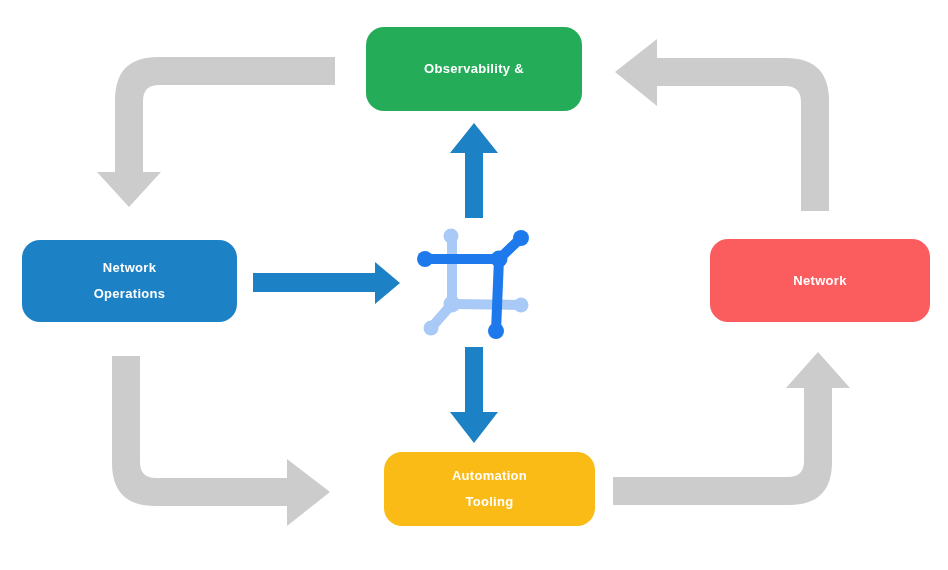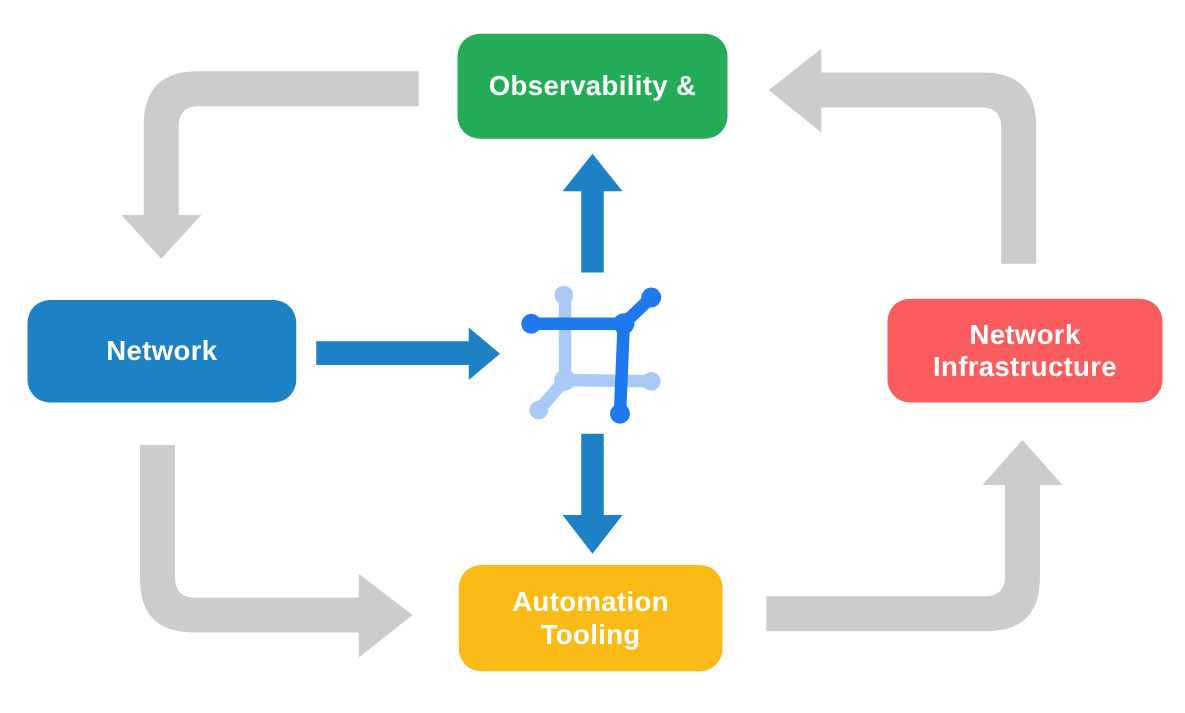--- a/index.html
+++ b/index.html
@@ -10,28 +10,28 @@
     font-family:"Liberation Sans", sans-serif;
     overflow:hidden;
   }
   .overlay{position:absolute;left:0;top:0;}
   .box{
     position:absolute;
     border-radius:18px;
     display:flex;flex-direction:column;
     align-items:center;justify-content:center;
     color:#ffffff;
-    font-size:22px;font-weight:700;
+    font-size:13px;font-weight:700;
     line-height:26px;letter-spacing:.3px;
     text-align:center;
   }
   #box-observability{left:366px;top:27px;width:216px;height:84px;}
   #box-operations{left:22px;top:240px;width:215px;height:82px;}
   #box-infrastructure{left:710px;top:239px;width:220px;height:83px;}
-  #box-tooling{left:367px;top:452px;width:211px;height:85px;}
+  #box-tooling{left:384px;top:452px;width:211px;height:74px;}
   .icon-svg{position:absolute;left:415px;top:225px;}
 </style>
 </head>
 <body>
 
 <div class="canvas">
 
   <svg class="overlay" width="948" height="570" viewBox="0 0 948 570">
 
     <path d="M335,57 H158 Q115,57 115,100 V172 H97 L129,207 L161,172 H143 V101 Q143,85 159,85 H335 Z" fill="#CCCCCC"></path>
@@ -60,25 +60,25 @@
     <circle cx="106" cy="13" r="8" fill="#1E7AEC"></circle>
     <circle cx="81" cy="106" r="8" fill="#1E7AEC"></circle>
   </svg>
 
   <div class="box" id="box-observability" style="background: rgb(37, 172, 88);">
     <span>Observability &amp;</span>
   </div>
 
   <div class="box" id="box-operations" style="background: rgb(28, 129, 197);">
     <span>Network</span>
+    <span>Operations</span>
   </div>
 
   <div class="box" id="box-infrastructure" style="background: rgb(251, 92, 94);">
     <span>Network</span>
-    <span>Infrastructure</span>
   </div>
 
   <div class="box" id="box-tooling" style="background: rgb(251, 187, 23);">
     <span>Automation</span>
     <span>Tooling</span>
   </div>
 
 </div>
 
 </body></html>

